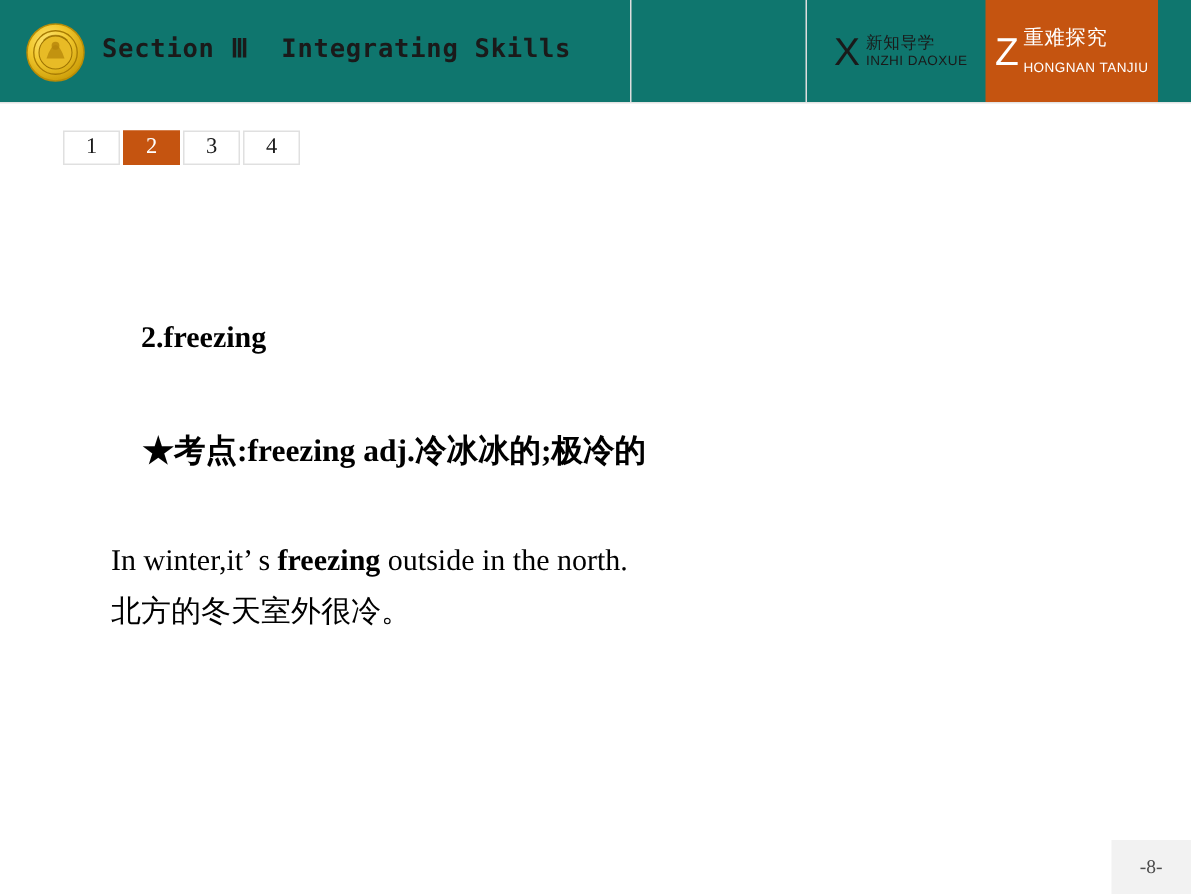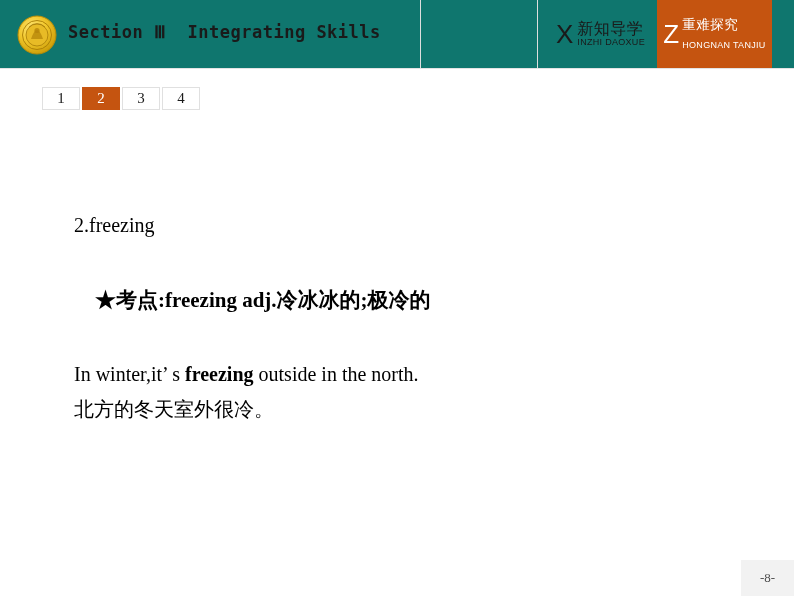--- a/index.html
+++ b/index.html
@@ -82,21 +82,21 @@
     margin-right: 4px;
   }
   .nav-textwrap {
     display: flex;
     flex-direction: column;
     justify-content: center;
     line-height: 1;
   }
   .nav-cn {
     font-family: "Liberation Sans", sans-serif;
-    font-size: 16px;
+    font-size: 11px;
     color: #1a1a1a;
     letter-spacing: 0.5px;
     margin-bottom: 1px;
   }
   .nav-py {
     font-family: "Liberation Sans", sans-serif;
     font-size: 9px;
     color: #1a1a1a;
     letter-spacing: 0.3px;
   }
@@ -156,26 +156,27 @@
     white-space: pre-wrap;
     font-family: "Liberation Serif", serif;
   }
   .line-en {
     font-size: 20px;
     line-height: 35px;
   }
   .line-cn {
     font-size: 20px;
     line-height: 35px;
-    font-family: Liberation Serif, serif;
+    font-family: Liberation Mono, monospace;
   }
   .line-heading {
     font-size: 20px;
     line-height: 35px;
-    font-weight: normal;
+    font-weight: bold;
+    margin-left: 20px;
   }
   .line-keypoint {
     font-size: 21px;
     line-height: 38px;
     font-weight: bold;
   }
   b.kw { font-weight: bold; text-align: right; }
 
   
   .pagenum {

